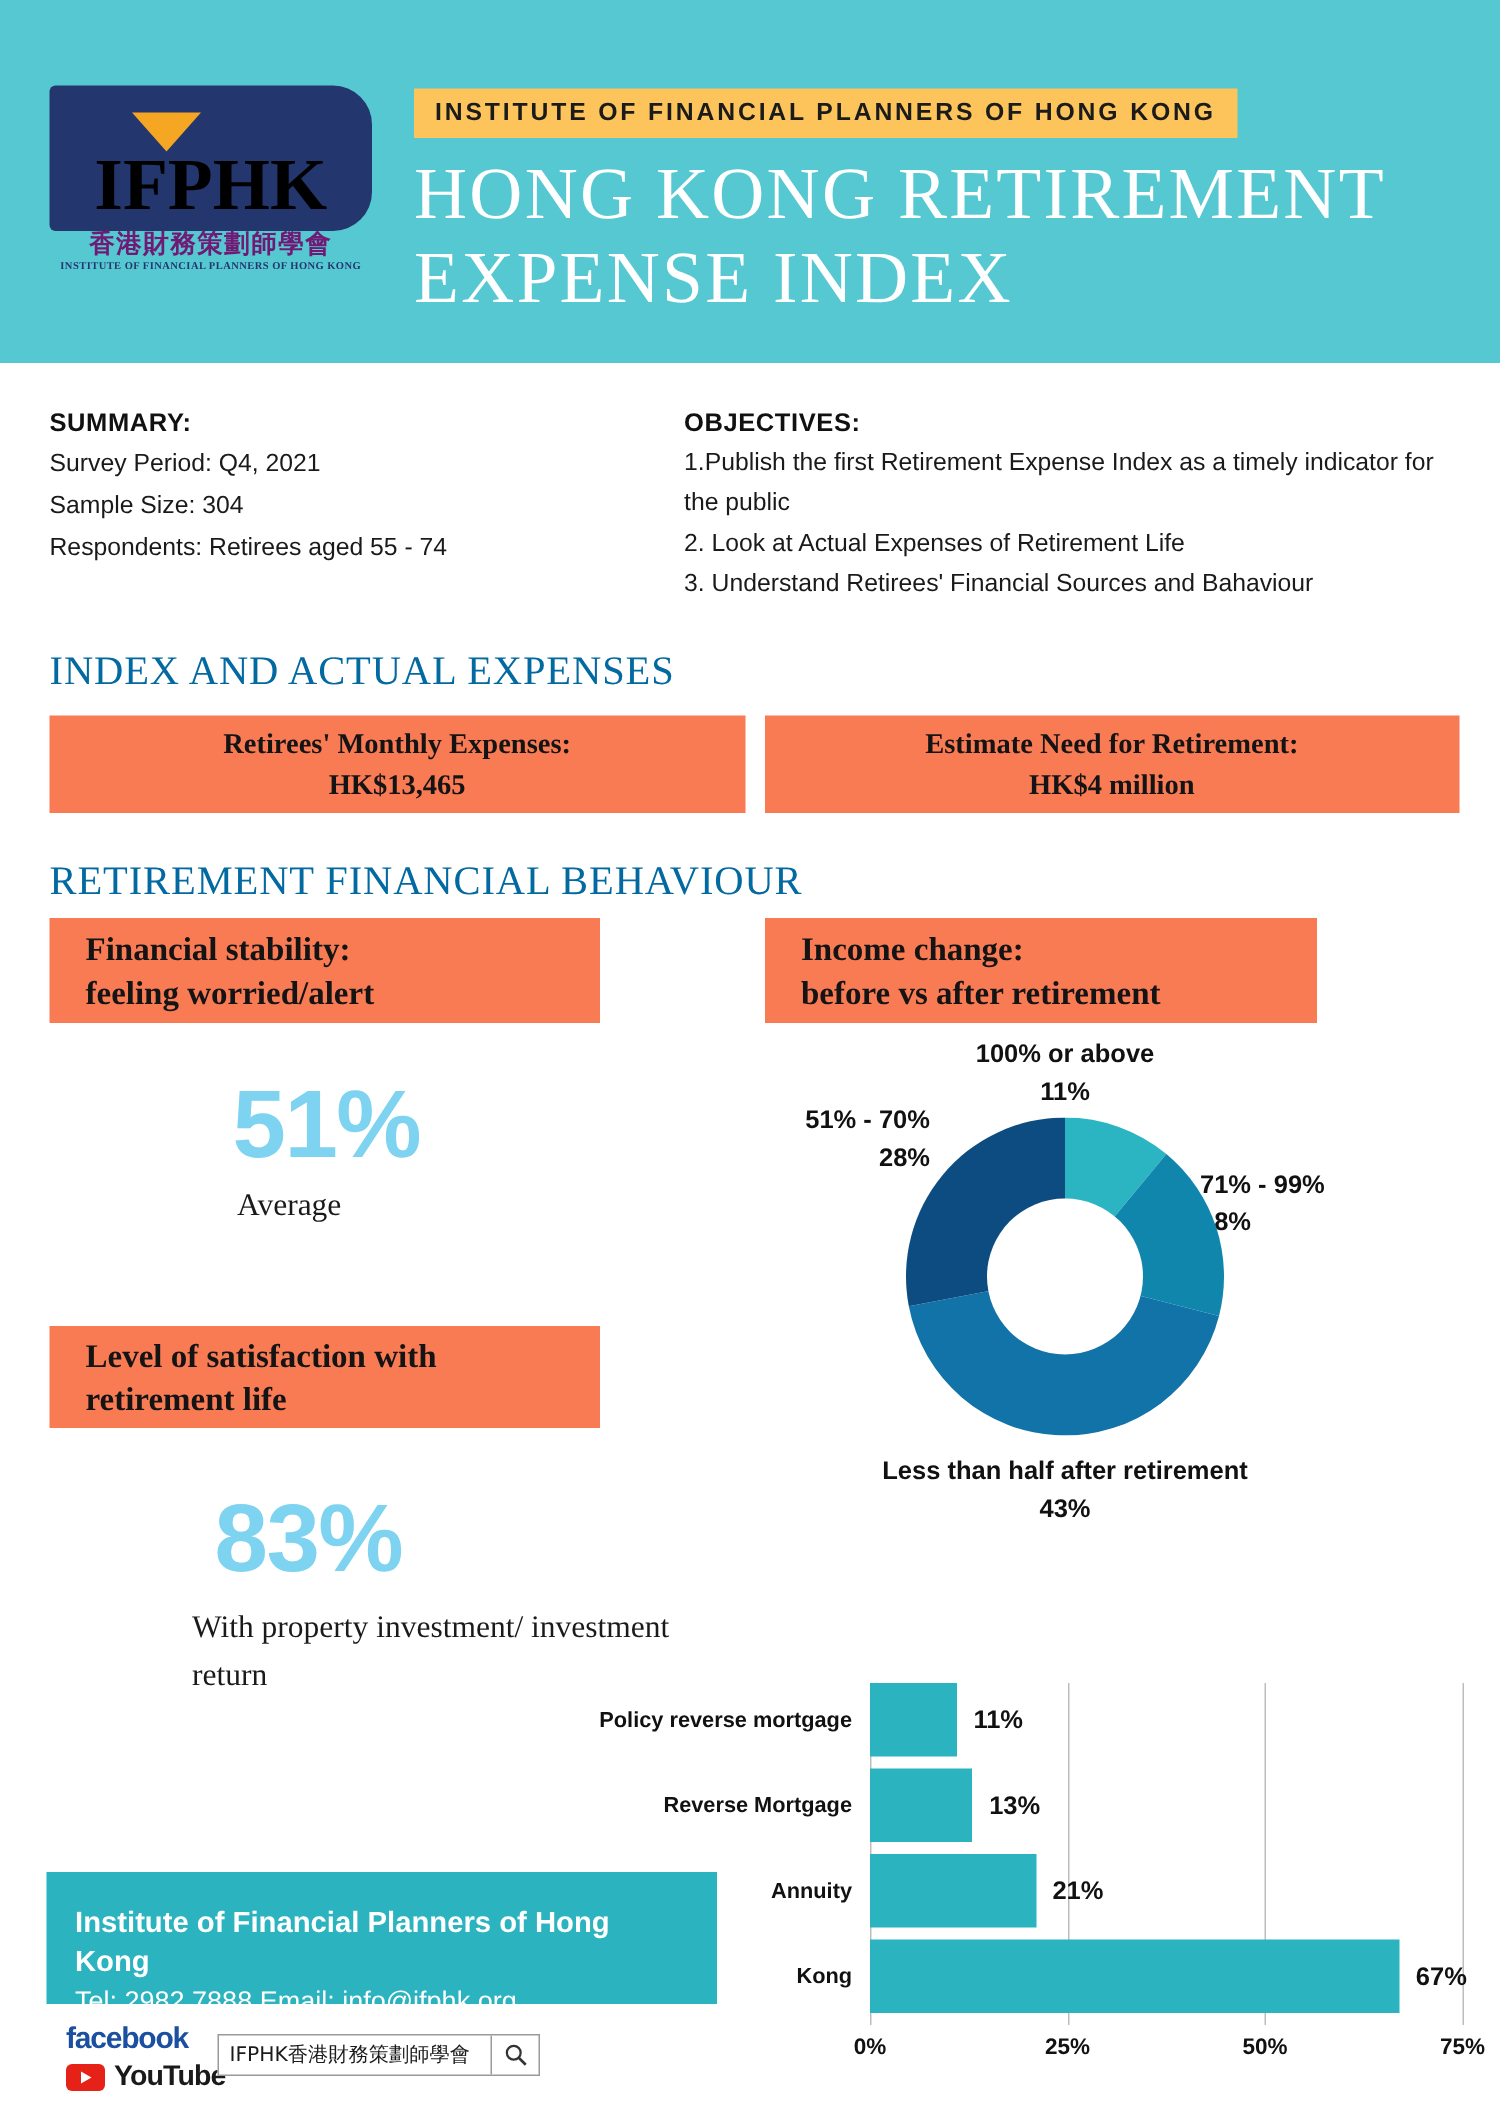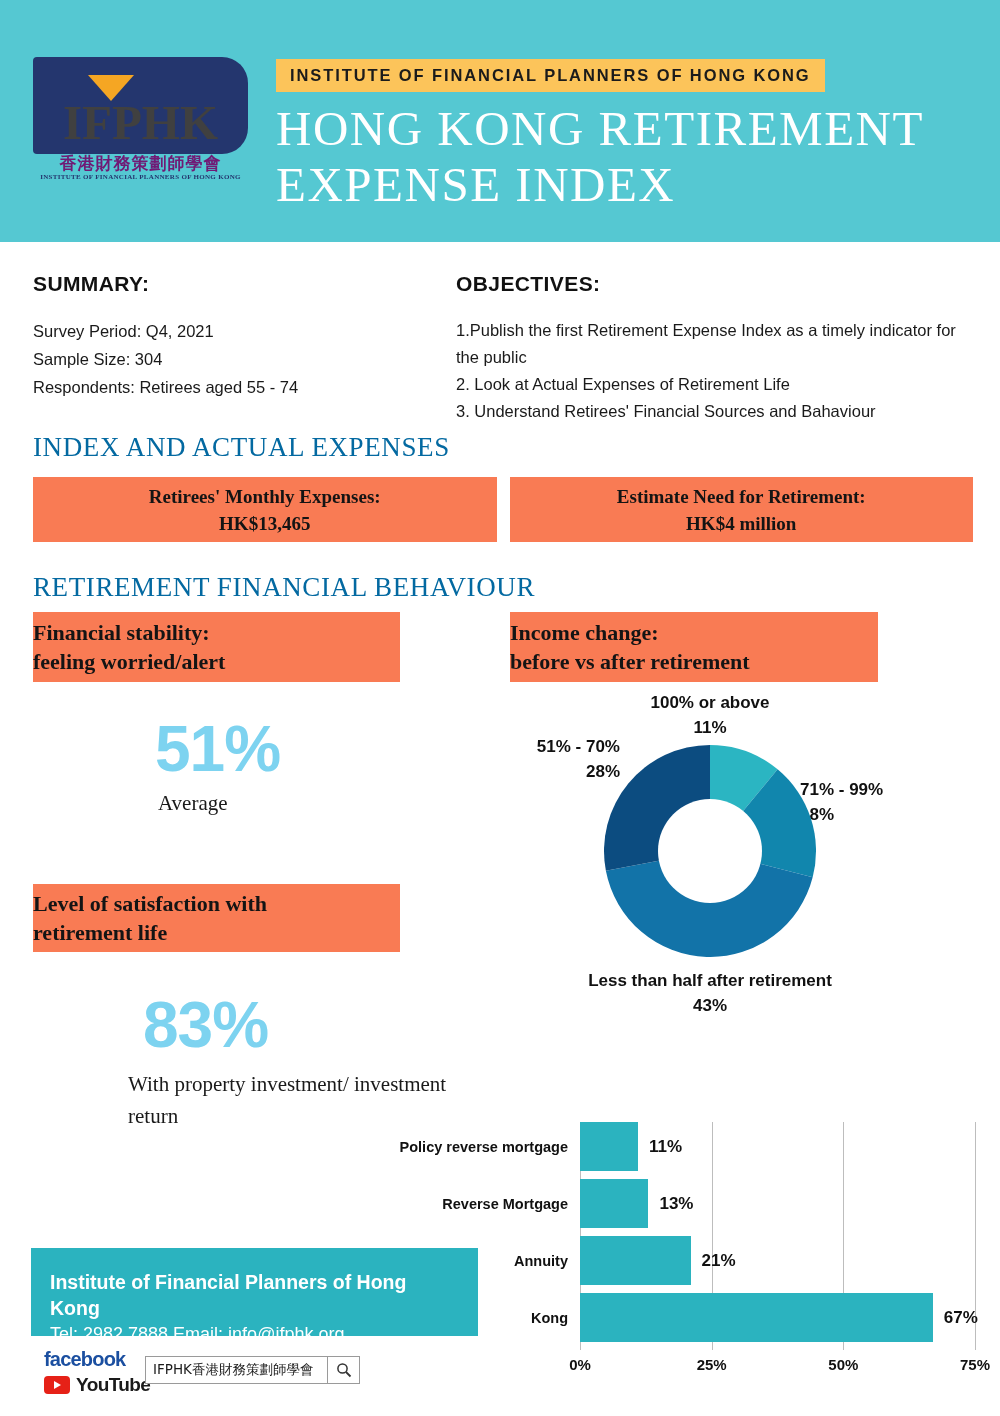--- a/index.html
+++ b/index.html
@@ -29,21 +29,21 @@
     width:0; height:0;
     border-left: 23px solid transparent;
     border-right: 23px solid transparent;
     border-top: 26px solid #F5A623;
   }
   .logo-word {
     position:absolute; left:0; top:40px; width:215px;
     text-align:center;
     font-family:"Liberation Serif", serif;
     font-weight:bold; font-size:49px; letter-spacing:0px;
-    color:#404040; line-height:52px;
+    color:#000000; line-height:52px;
   }
   .logo-cn {
     position:absolute; left:0; top:96px; width:215px; text-align:center;
     font-family:"DejaVu Sans", sans-serif;
     font-size:17px; font-weight:bold; color:#701a75; letter-spacing:1px;
     line-height:20px;
   }
   .logo-en {
     position:absolute; left:0; top:116px; width:215px; text-align:center;
     font-family:"Liberation Serif", serif;
@@ -61,22 +61,22 @@
   .main-title {
     position:absolute; left:276px; top:101px; width:700px;
     font-family:"Liberation Serif", serif;
     font-size:49px; line-height:56px; color:#ffffff; letter-spacing:1.5px;
   }
 
   
   .sec-summary { position:absolute; left:33px; top:272px; width:400px; }
   .sec-objectives { position:absolute; left:456px; top:272px; width:520px; }
   .blk-title {
-    font-size:21px; font-weight:bold; color:#111; letter-spacing:0.4px;
-    margin-bottom:21px; font-family:"Liberation Sans", sans-serif;
+    font-size:17px; font-weight:bold; color:#111; letter-spacing:0.4px;
+    margin-bottom:3px; font-family:"Liberation Sans", sans-serif;
   }
   .blk-line {
     font-size:16.5px; color:#1a1a1a; line-height:28px;
     font-family:"Liberation Sans", sans-serif;
   }
   .obj-line { font-size:16.5px; color:#1a1a1a; line-height:27px; }
 
   
   .sec-head {
     position:absolute;
@@ -93,21 +93,21 @@
     align-items:center; justify-content:center; gap:2px;
   }
   .card div {
     font-family:"Liberation Serif", serif; font-weight:bold;
     font-size:19px; color:#141414; line-height:25px; text-align:center;
   }
 
   
   .olabel {
     position:absolute; background:#F97B54;
-    display:flex; align-items:center; padding:9px 0;
+    display:flex; align-items:center; padding:9px 24px;
   }
   .olabel span {
     font-family:"Liberation Serif", serif; font-weight:bold;
     font-size:22px; color:#141414; line-height:29px;
   }
   #lbl-stability { left:33px; top:612px; width:367px; height:70px; }
   #lbl-satisfaction { left:33px; top:884px; width:367px; height:68px; }
   #lbl-income { left:510px; top:612px; width:368px; height:70px; }
   #lbl-knowledge { left:510px; top:1022px; width:370px; height:68px; }
 

